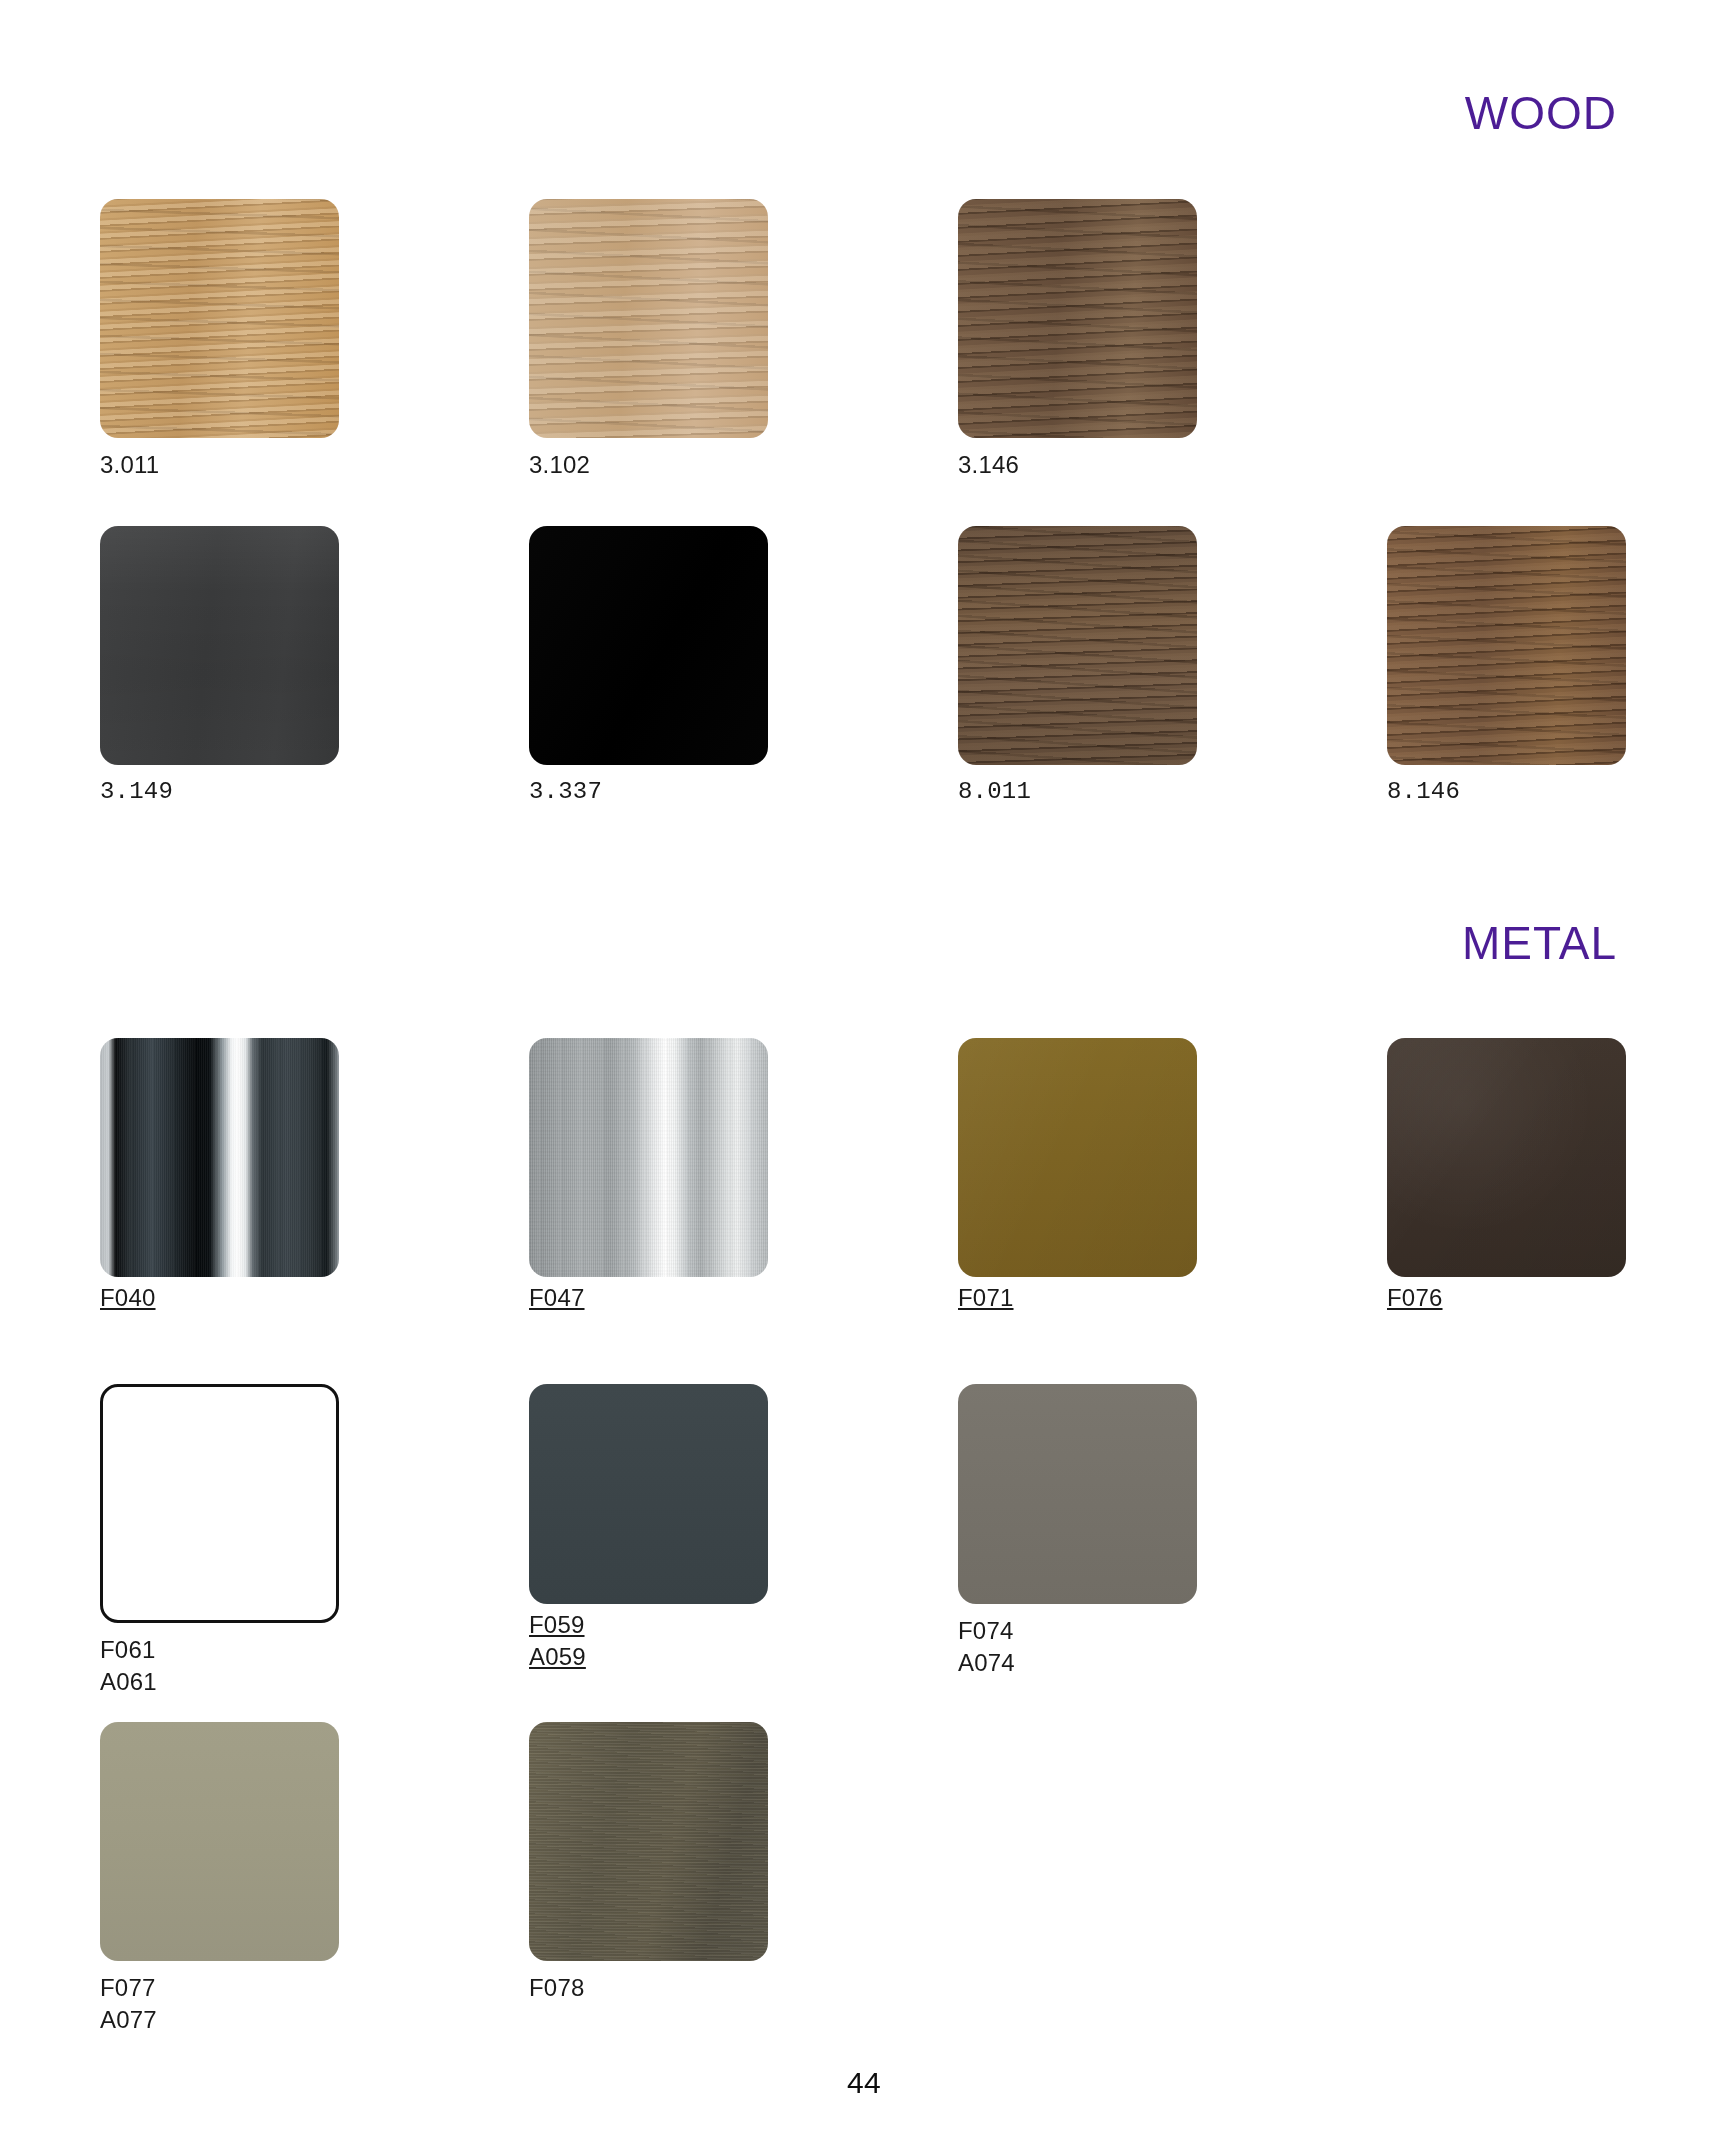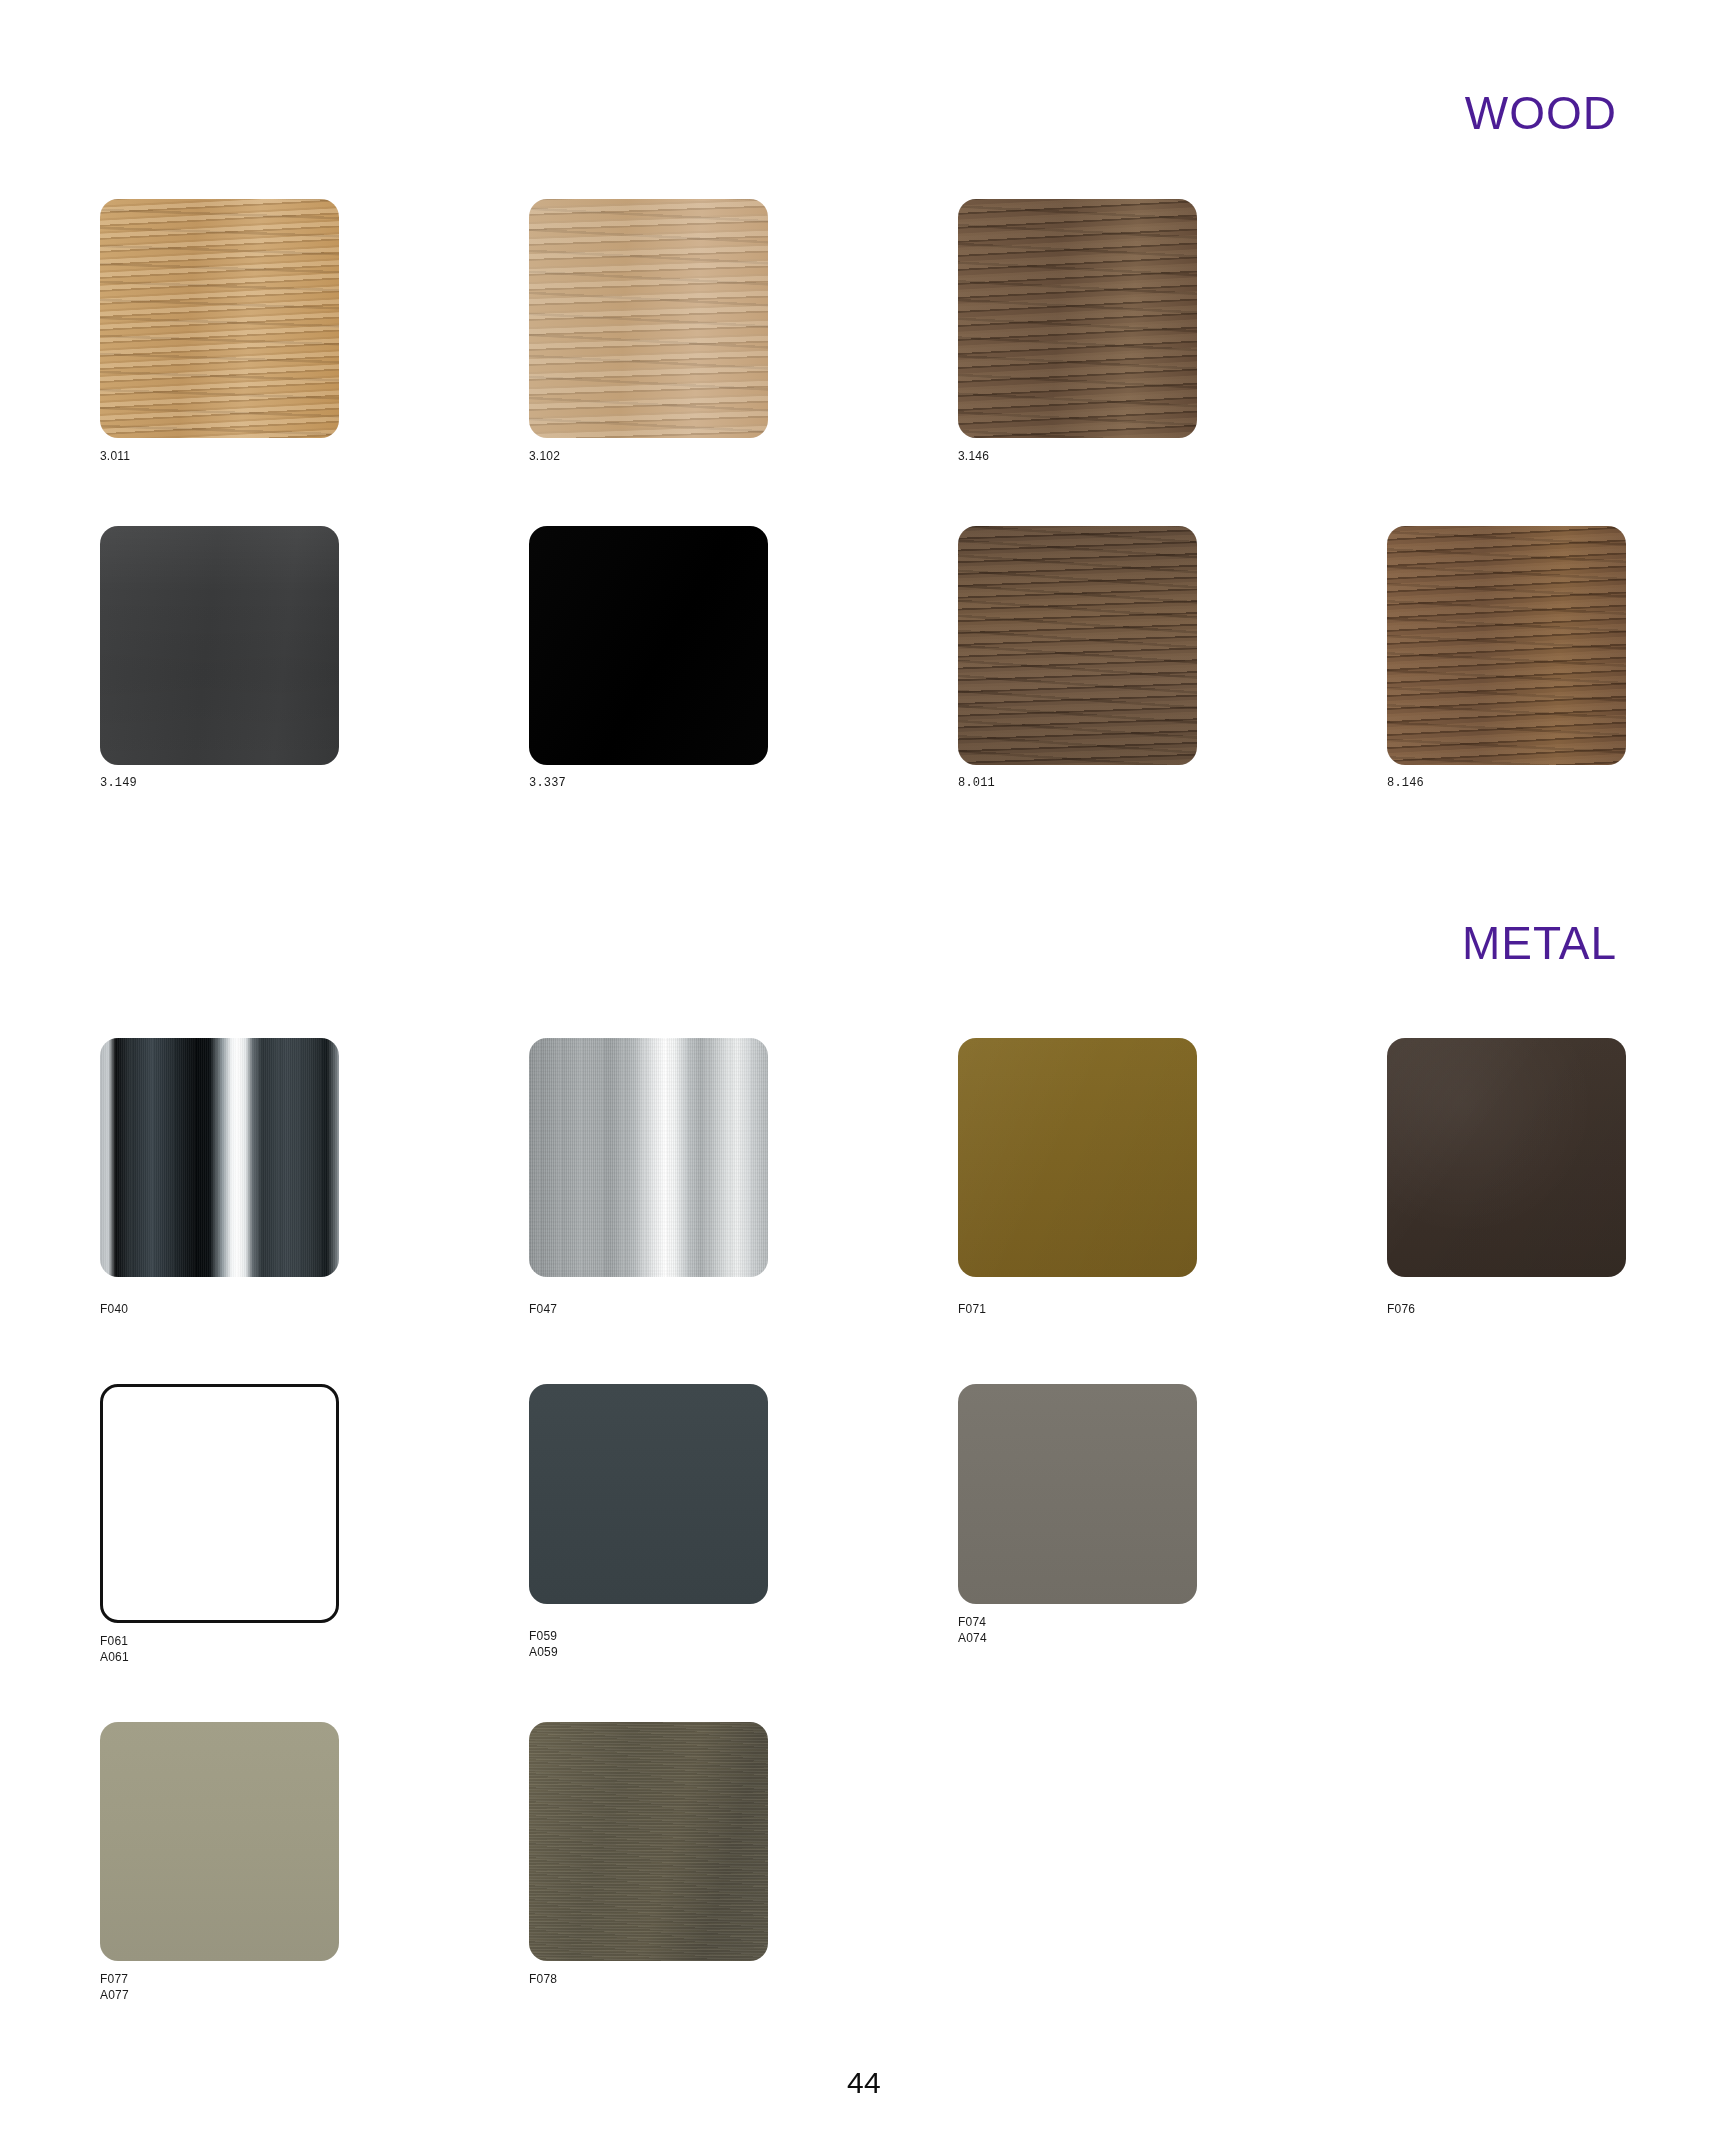--- a/index.html
+++ b/index.html
@@ -72,27 +72,27 @@
   
   .swatch.short { height: 220px; }
   
   .swatch.outlined {
     border: 3.5px solid #111111;
     background: #ffffff;
   }
 
   .swatch-label {
     margin-top: 11px;
-    font-size: 12px;
+    font-size: 24px;
     line-height: 1.32;
     color: #1a1a1a;
     letter-spacing: 0.2px;
     white-space: pre-line;
   }
-  .swatch-label.tight { margin-top: 25px; }
+  .swatch-label.tight { margin-top: 5px; text-decoration: underline; }
 
   
 
   
   .tex-oak-natural {
     background-color: #c79f6a;
     background-image:
       repeating-linear-gradient(177deg,
         rgba(120,86,48,0.30) 0px, rgba(120,86,48,0.30) 1.4px,
         rgba(255,255,255,0.00) 2.1px, rgba(255,255,255,0.00) 6.2px,

